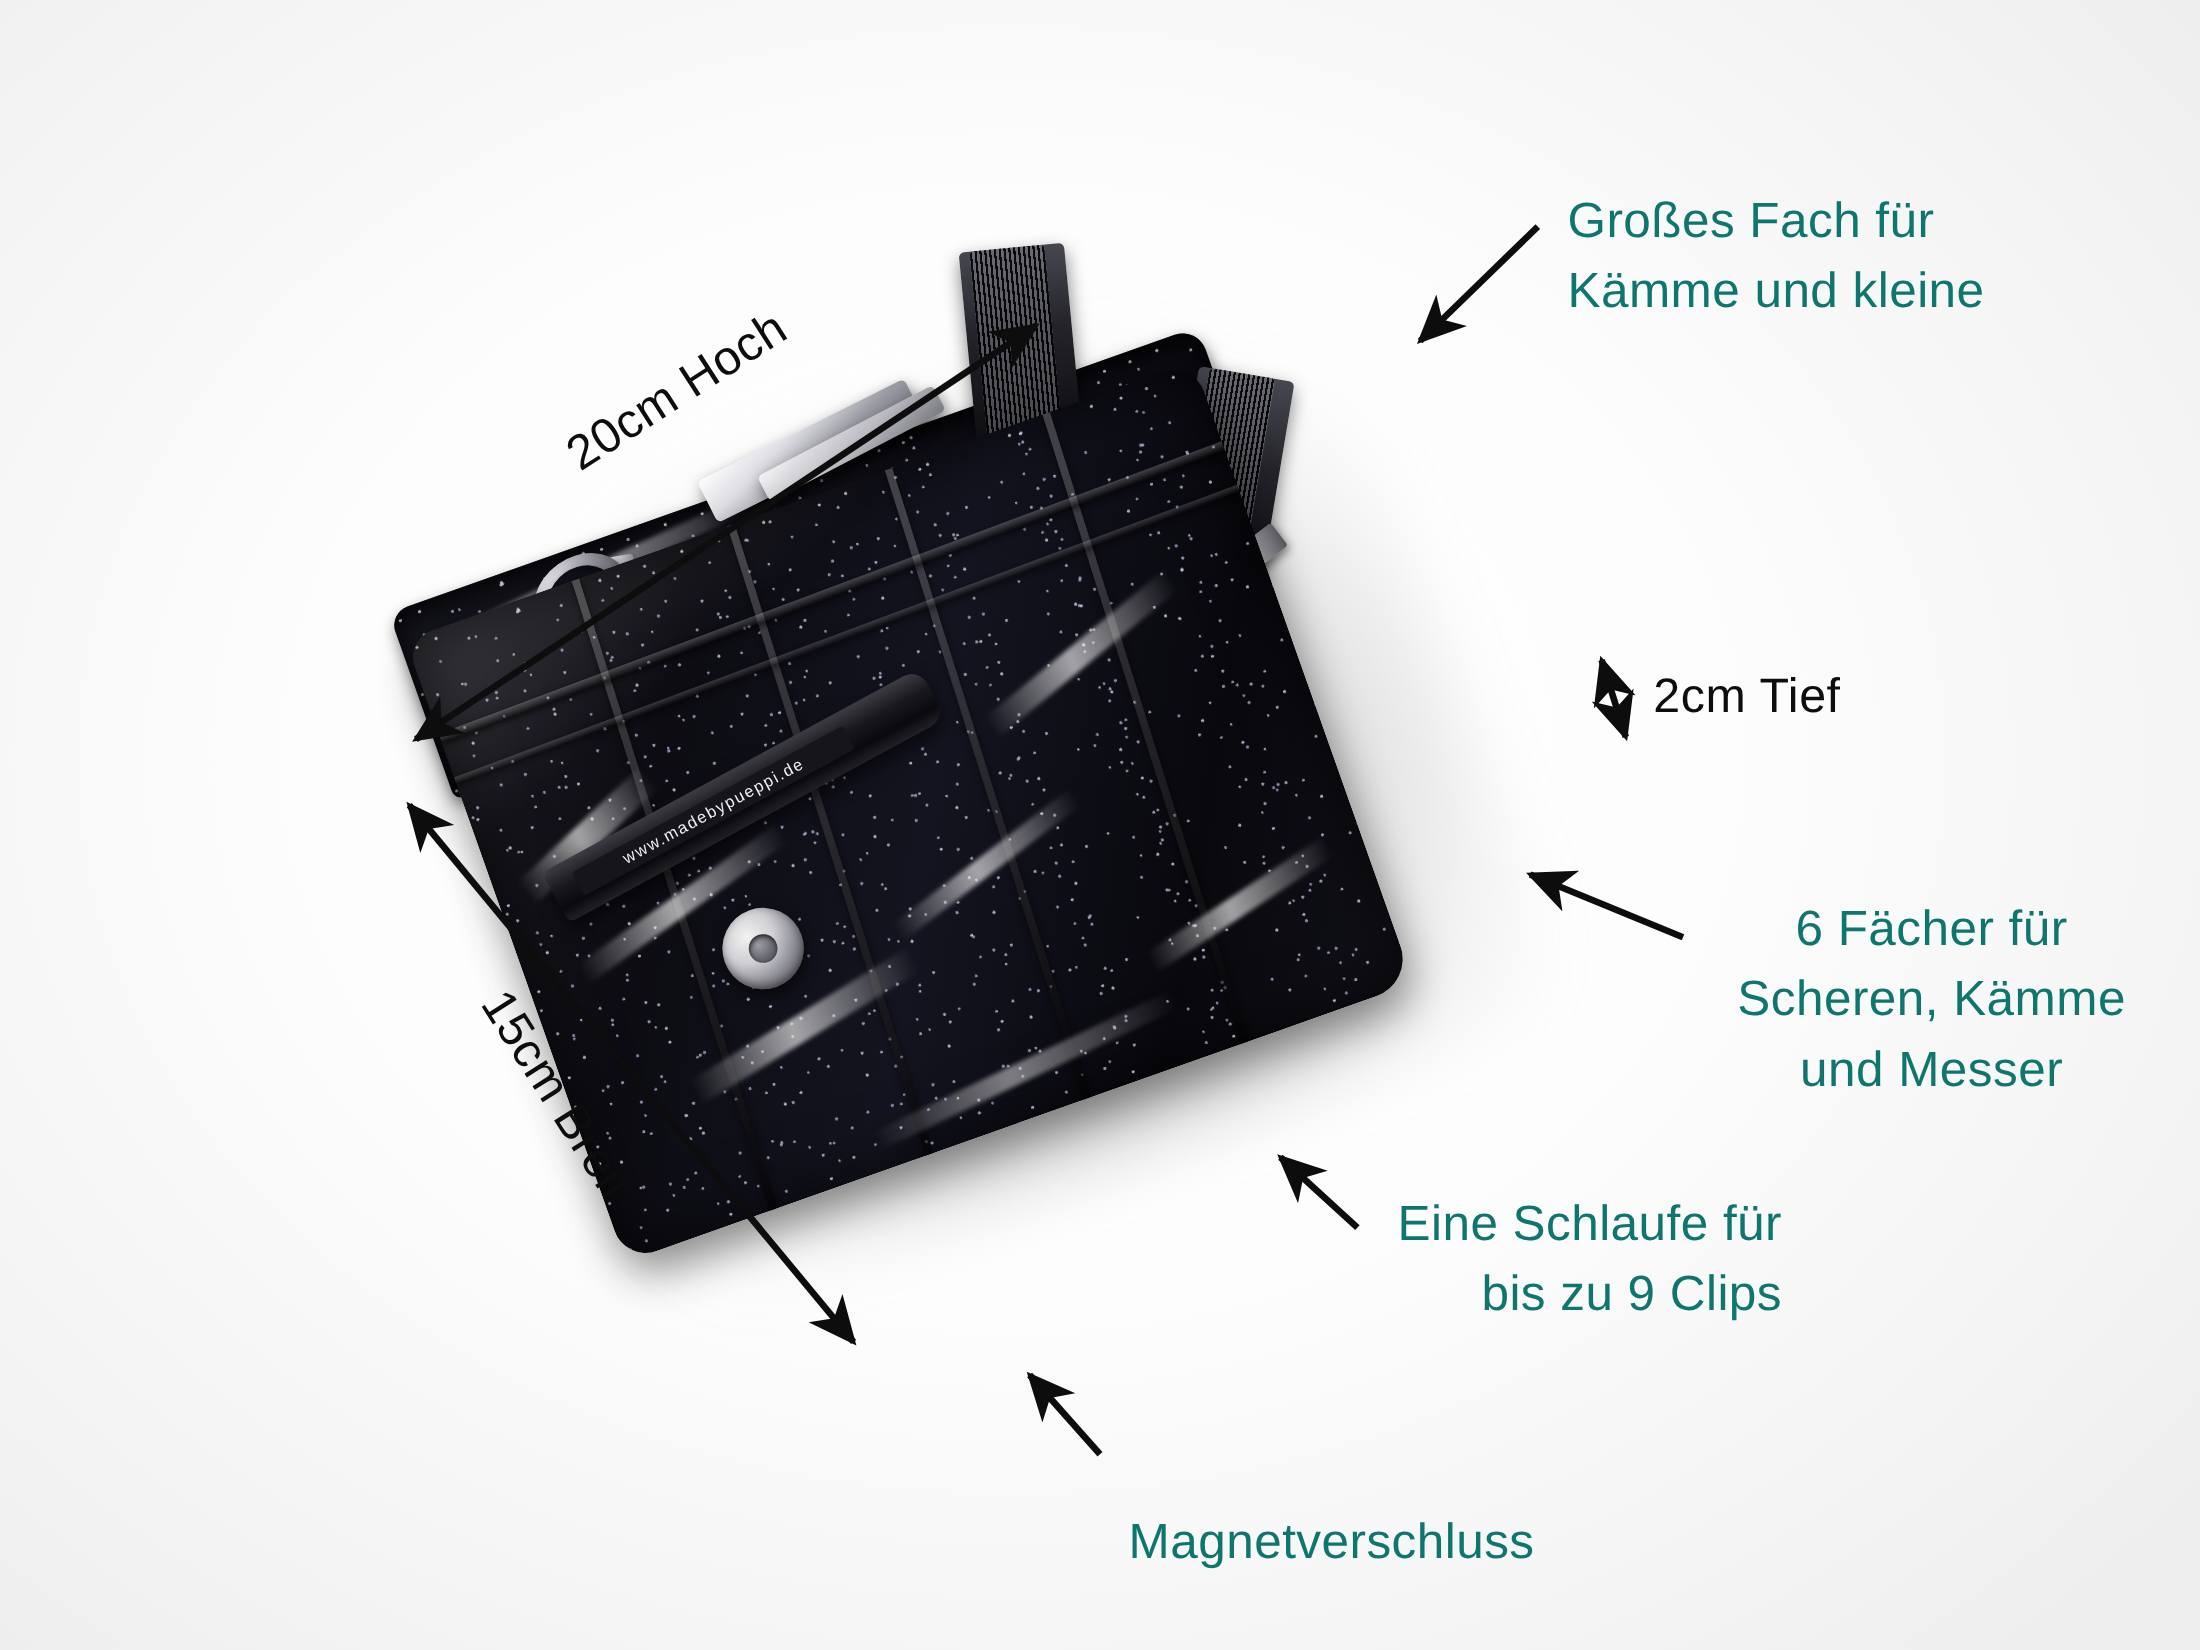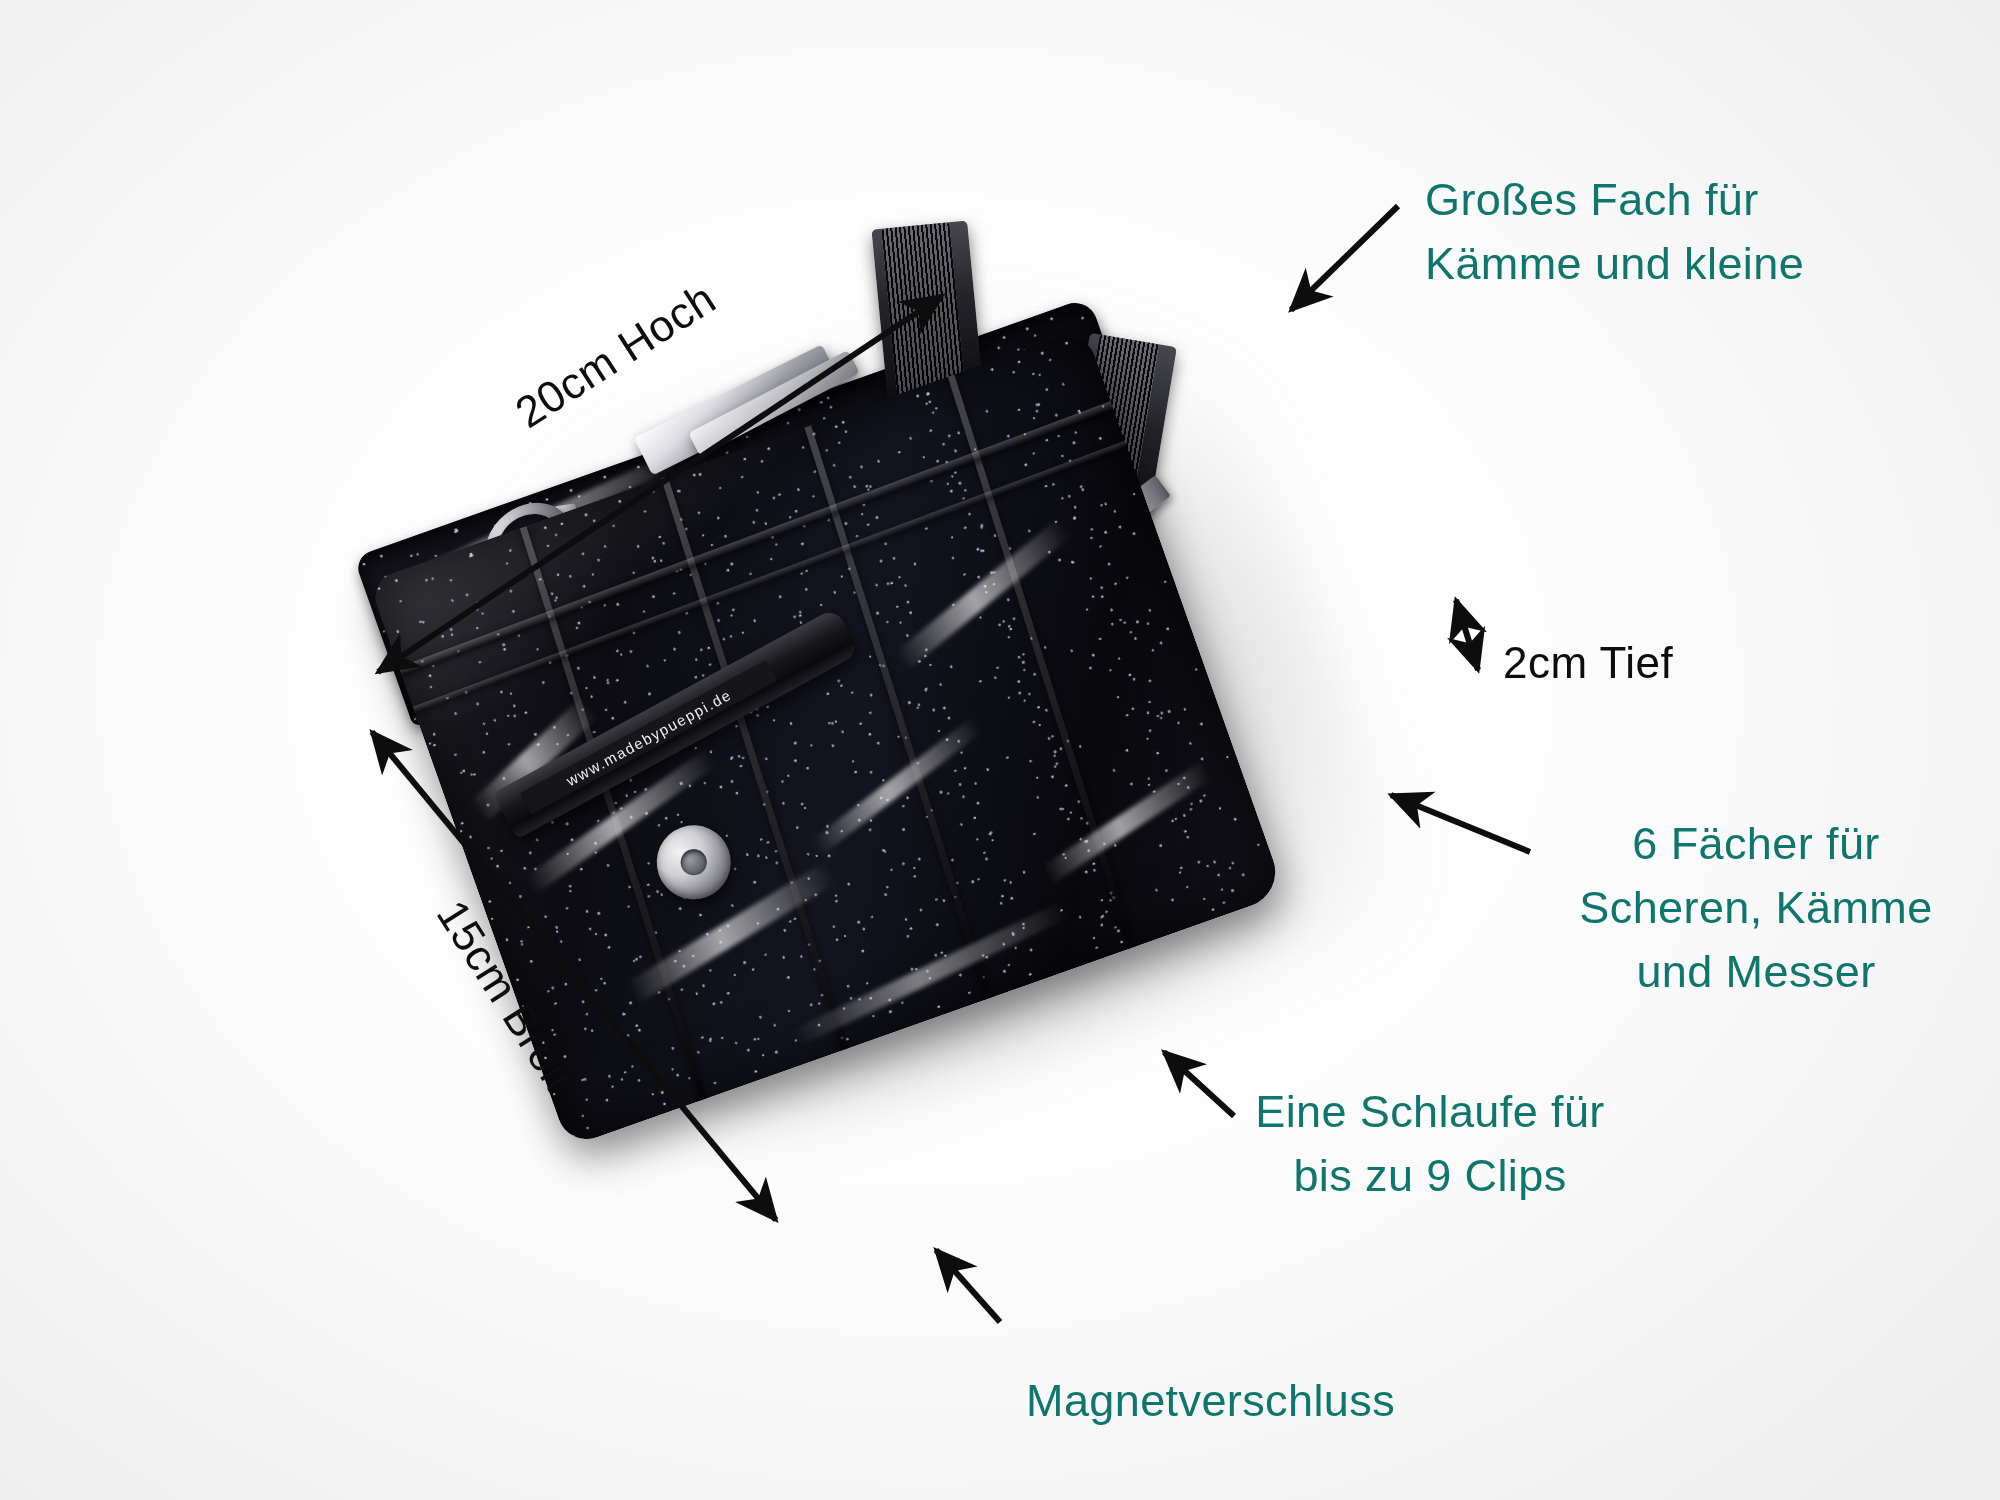--- a/index.html
+++ b/index.html
@@ -259,36 +259,36 @@
   </svg>
 
   <div class="dimlabel" style="left:520px;top:392px;font-size:44px;transform:rotate(-32.8deg);transform-origin:left center;">
     <span>20cm Hoch</span>
   </div>
 
   <div class="dimlabel" style="left:448px;top:880px;font-size:44px;transform:rotate(57.5deg);transform-origin:left center;">
     <span>15cm Breit</span>
   </div>
 
-  <div class="dimlabel" style="left:1503px;top:638px;font-size:44px;">
+  <div class="dimlabel" style="left:1503px;top:608px;font-size:44px;">
     <span>2cm Tief</span>
   </div>
 
   <div class="callout" style="left:1425px;top:168px;font-size:45px;">
     <span>Großes Fach für</span>
     <span>Kämme und kleine</span>
   </div>
 
   <div class="callout" style="left:1556px;top:812px;font-size:45px;text-align:center;width:400px;">
     <span>6 Fächer für</span>
     <span>Scheren, Kämme</span>
     <span>und Messer</span>
   </div>
 
-  <div class="callout" style="left:1240px;top:1080px;font-size:45px;text-align:center;width:380px;">
+  <div class="callout" style="left:1240px;top:1080px;font-size:45px;text-align:right;width:380px;">
     <span>Eine Schlaufe für</span>
     <span>bis zu 9 Clips</span>
   </div>
 
   <div class="callout" style="left:1026px;top:1322px;font-size:45px;margin-top:47px;">
     <span>Magnetverschluss</span>
   </div>
 
 </div>
 

